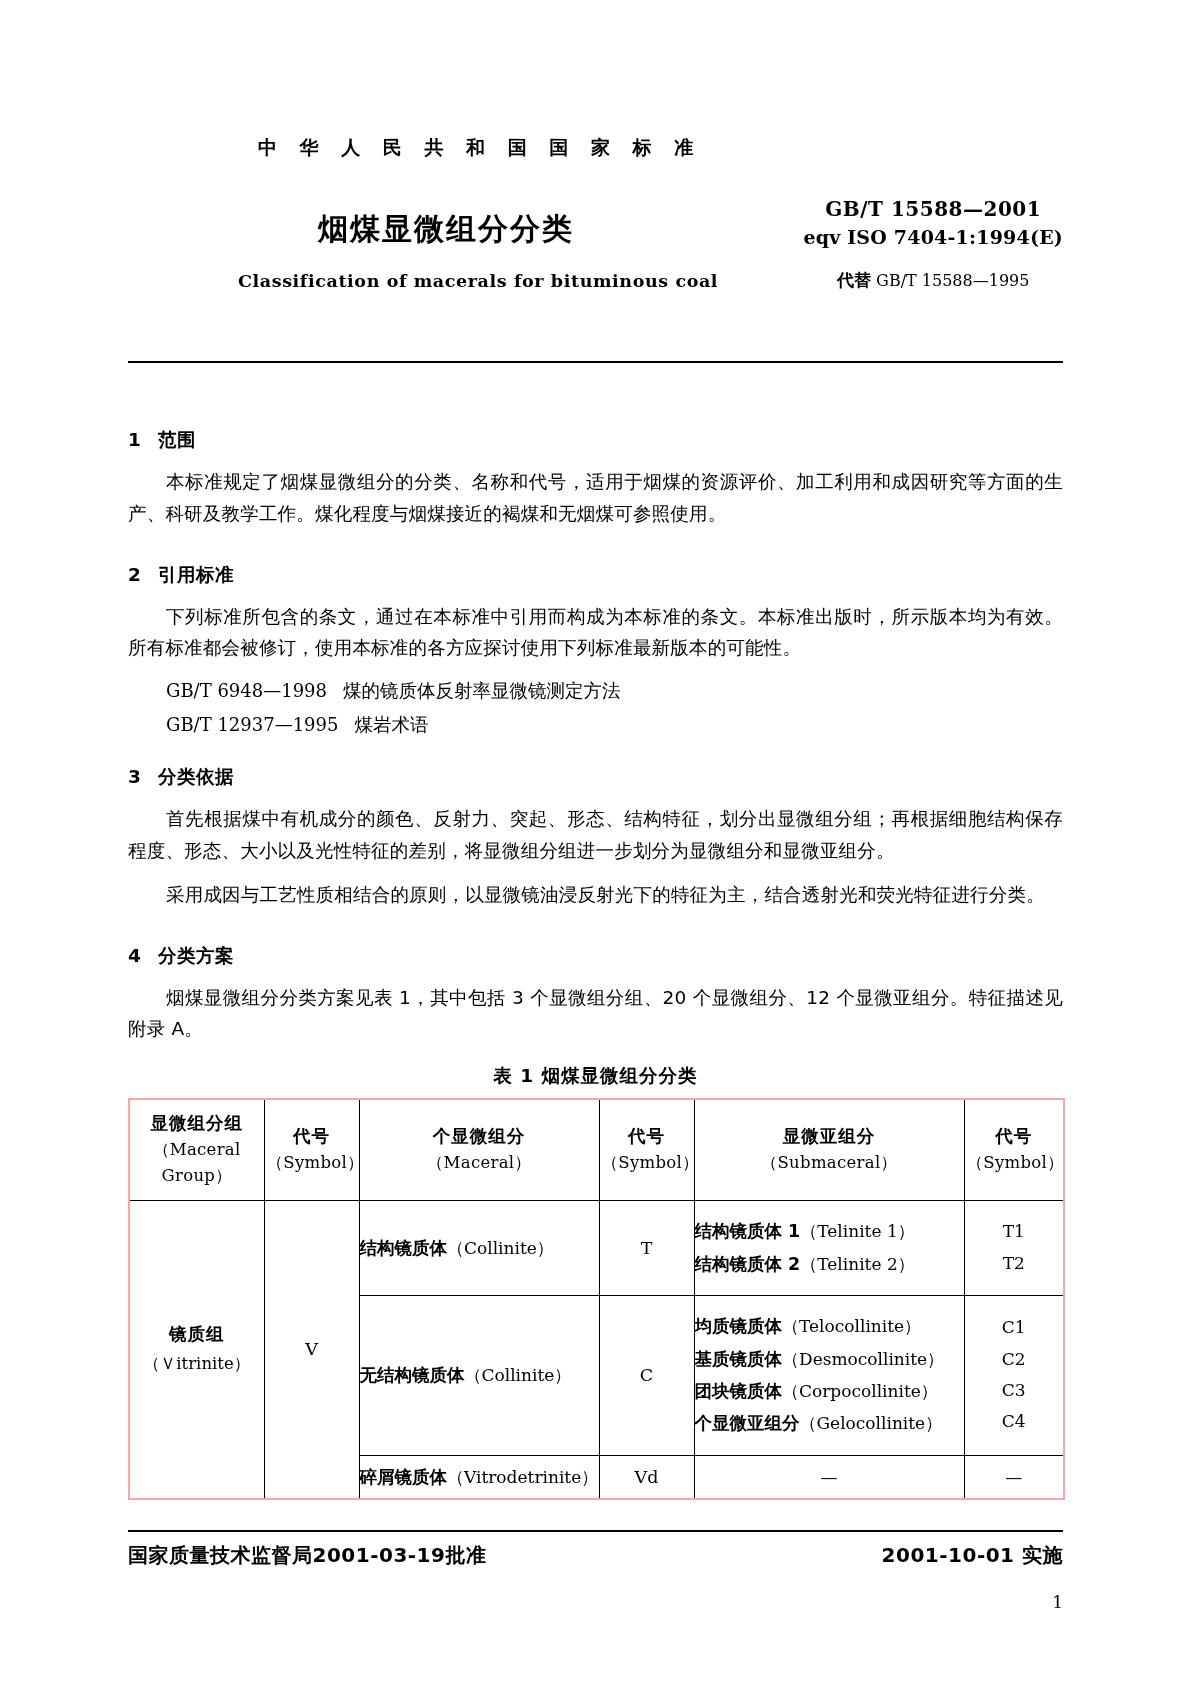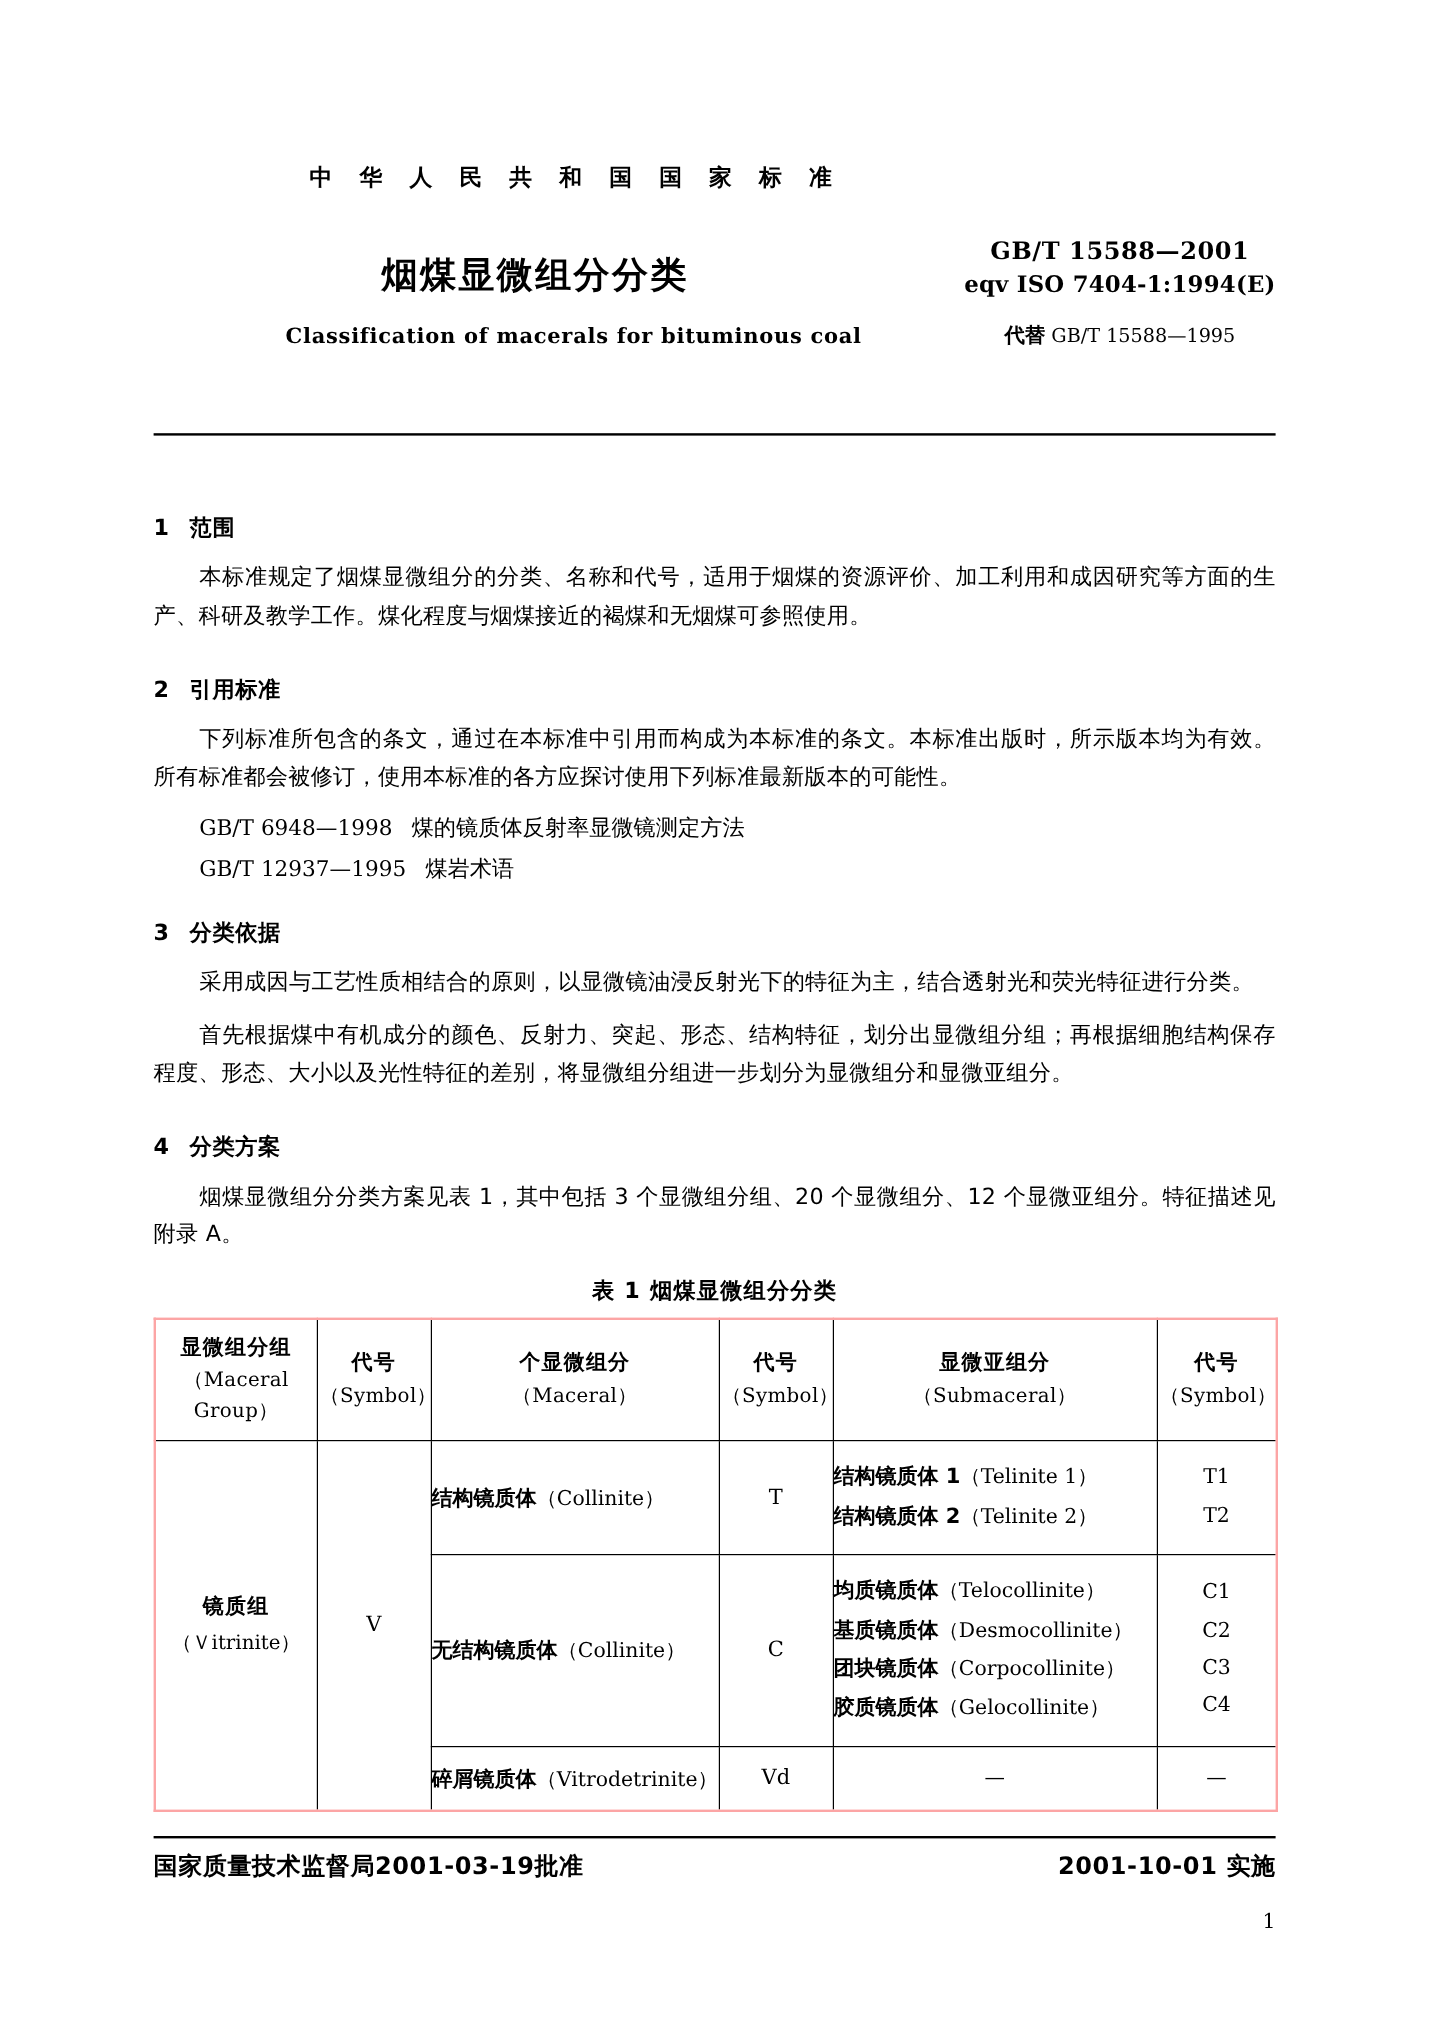--- a/index.html
+++ b/index.html
@@ -288,22 +288,22 @@
       <div class="sec-gap"></div>
 
       <h2 class="section"><span class="num">2</span><span>引用标准</span></h2>
       <p class="para">下列标准所包含的条文，通过在本标准中引用而构成为本标准的条文。本标准出版时，所示版本均为有效。所有标准都会被修订，使用本标准的各方应探讨使用下列标准最新版本的可能性。</p>
       <div class="refline"><span>GB/T 6948—1998</span><span class="cn">煤的镜质体反射率显微镜测定方法</span></div>
       <div class="refline"><span>GB/T 12937—1995</span><span class="cn">煤岩术语</span></div>
 
       <div class="sec-gap"></div>
 
       <h2 class="section"><span class="num">3</span><span>分类依据</span></h2>
+      <p class="para">首先根据煤中有机成分的颜色、反射力、突起、形态、结构特征，划分出显微组分组；再根据细胞结构保存程度、形态、大小以及光性特征的差别，将显微组分组进一步划分为显微组分和显微亚组分。</p>
       <p class="para">采用成因与工艺性质相结合的原则，以显微镜油浸反射光下的特征为主，结合透射光和荧光特征进行分类。</p>
-      <p class="para">首先根据煤中有机成分的颜色、反射力、突起、形态、结构特征，划分出显微组分组；再根据细胞结构保存程度、形态、大小以及光性特征的差别，将显微组分组进一步划分为显微组分和显微亚组分。</p>
 
       <div class="sec-gap"></div>
 
       <h2 class="section"><span class="num">4</span><span>分类方案</span></h2>
       <p class="para">烟煤显微组分分类方案见表 1，其中包括 3 个显微组分组、20 个显微组分、12 个显微亚组分。特征描述见附录 A。</p>
 
       <div class="table-caption">表 1    烟煤显微组分分类</div>
 
       <table class="maceral">
         <colgroup>
@@ -376,31 +376,31 @@
             </td>
           </tr>
 
           <tr style="height:160px">
             <td class="mac-cell"><span class="cn">无结构镜质体</span><span>（Collinite）</span></td>
             <td class="sym-cell">C</td>
             <td class="sub-cell">
               <div><span class="cn">均质镜质体</span><span>（Telocollinite）</span></div>
               <div><span class="cn">基质镜质体</span><span>（Desmocollinite）</span></div>
               <div><span class="cn">团块镜质体</span><span>（Corpocollinite）</span></div>
-              <div><span class="cn">胶质镜质体</span><span>（Gelocollinite）</span></div>
+              <div><span class="cn">个显微亚组分</span><span>（Gelocollinite）</span></div>
             </td>
             <td class="subsym-cell">
               <div>C1</div>
               <div>C2</div>
               <div>C3</div>
               <div>C4</div>
             </td>
           </tr>
 
-          <tr style="height:54px">
+          <tr style="height:44px">
             <td class="mac-cell"><span class="cn">碎屑镜质体</span><span>（Vitrodetrinite）</span></td>
             <td class="sym-cell">Vd</td>
             <td class="dash-cell">—</td>
             <td class="dash-cell">—</td>
           </tr>
         </tbody>
       </table>
 
     </div>
   </div>

